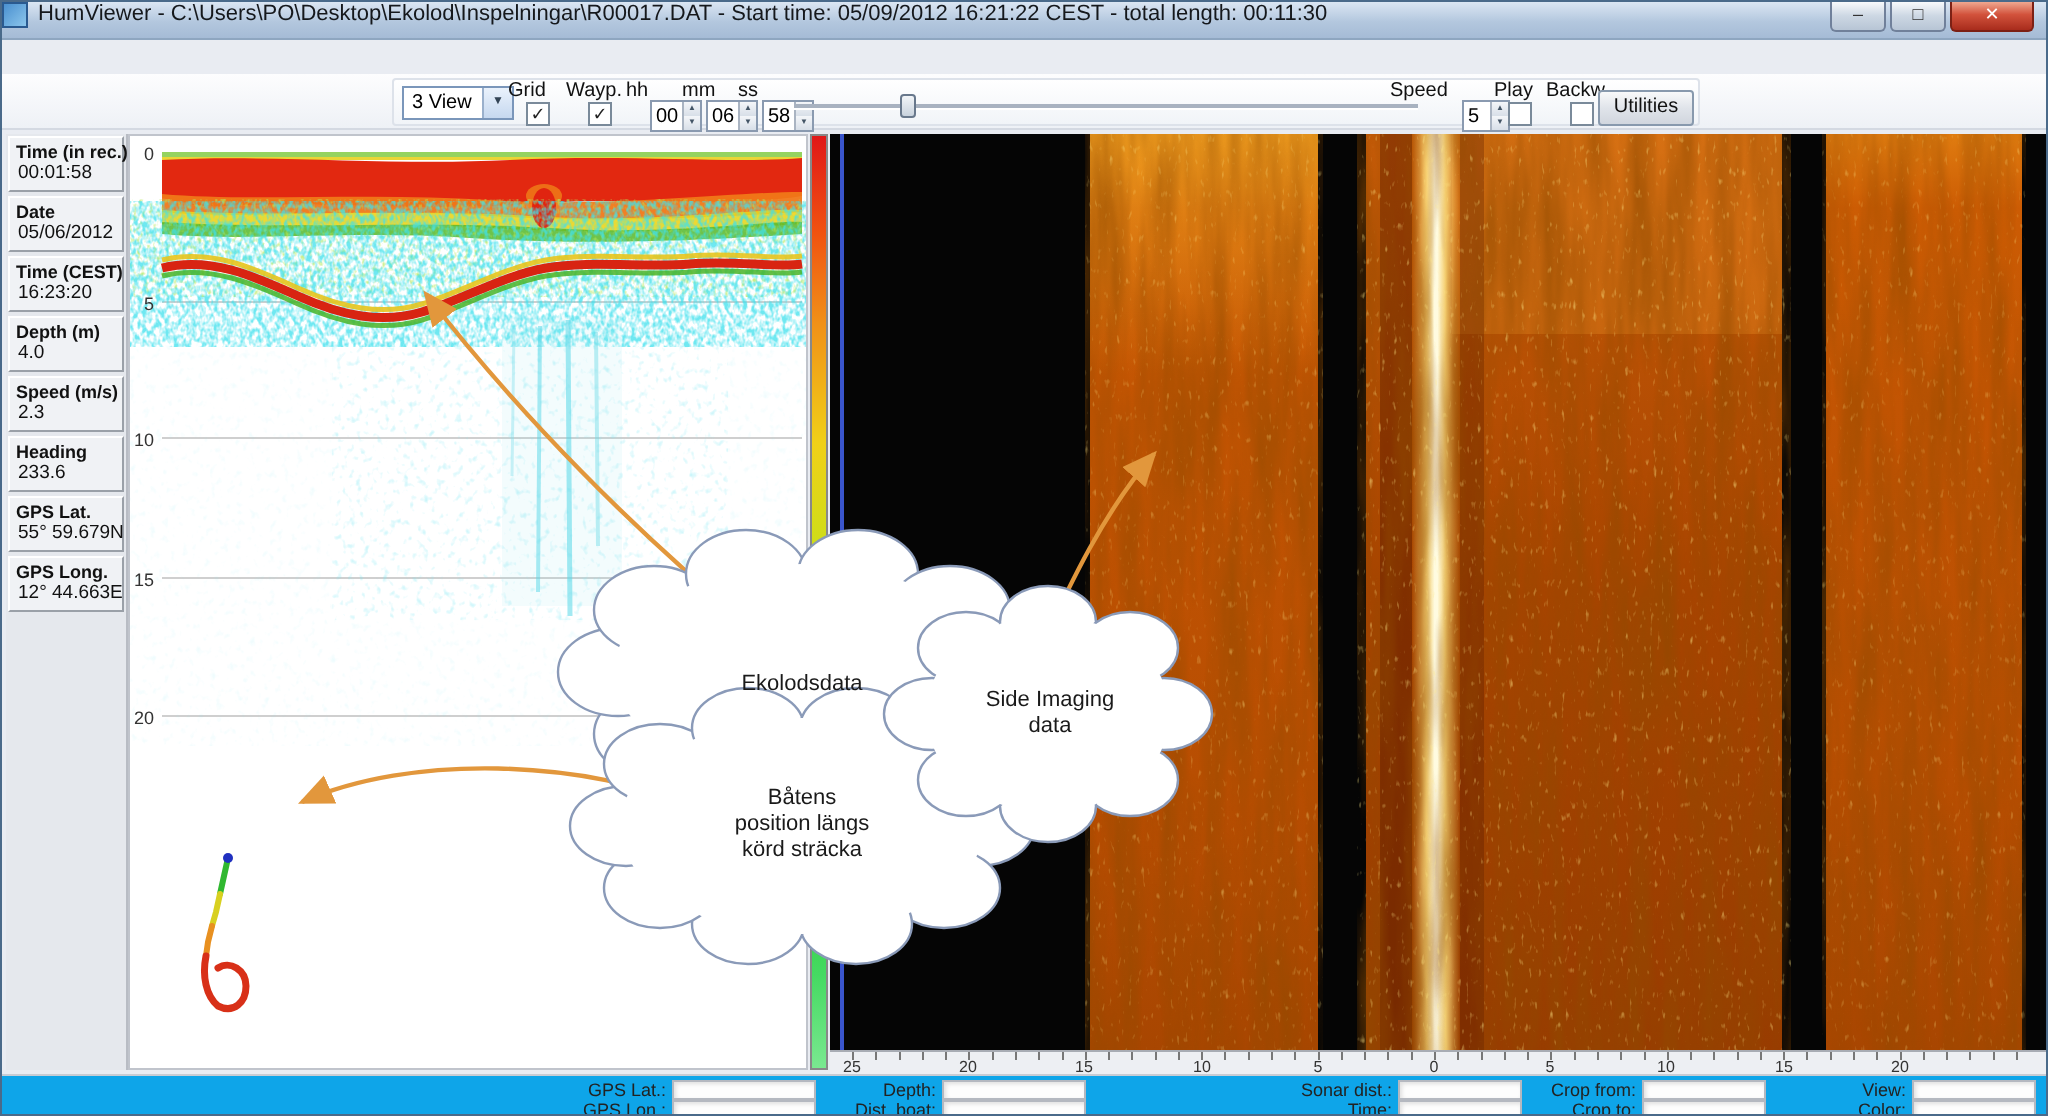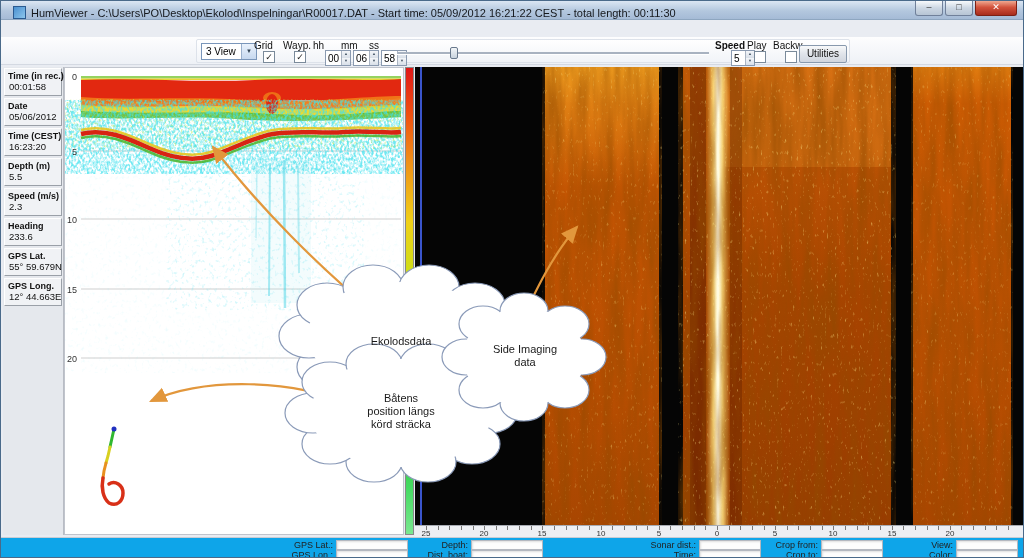--- a/index.html
+++ b/index.html
@@ -3,21 +3,21 @@
 <meta charset="utf-8">
 <style>
   * { margin:0; padding:0; box-sizing:border-box; }
   body { font-family:"Liberation Sans", sans-serif; background:#3a3a3a; }
   .window { position:relative; width:1024px; height:558px; background:#e9ecf2;
             border:1px solid #4a6a8a; overflow:hidden; font-family:"Liberation Sans", sans-serif; }
 
   
   .titlebar { position:absolute; top:0; left:0; right:0; height:19px;
               background:linear-gradient(#dbe6f3,#b3c7de 55%,#a5bbd6);
-              display:flex; align-items:flex-end; padding-left:12px; border-bottom:1px solid #8ea6c0; }
+              display:flex; align-items:flex-start; padding-left:0; border-bottom:1px solid #8ea6c0; }
   .app-icon { width:13px; height:13px; margin-right:5px;
               background:linear-gradient(135deg,#4a90d0,#8cc6ec); border:1px solid #2a5a90; }
   .title-text { font-size:11px; color:#15181c; white-space:nowrap; }
   .win-buttons { position:absolute; top:0; right:6px; display:flex; }
   .win-btn { width:28px; height:15px; font-size:9px; line-height:13px; text-align:center;
              border:1px solid #70809a; border-top:none; border-radius:0 0 3px 3px;
              background:linear-gradient(#f8fafc,#ccd7e3 50%,#b7c5d5); color:#333; margin-left:2px; cursor:default; }
   .win-btn.close { width:42px; background:linear-gradient(#f0a890,#d2523c 45%,#a82c1c); color:#fff; border-color:#7c2014; }
 
   
@@ -137,21 +137,21 @@
           <div>▲</div>
           <div>▼</div>
         </span>
     </div>
 
     <div class="slider">
       <div class="track"></div>
       <div class="thumb"></div>
     </div>
 
-    <div class="tb-label" style="left:714px;width:32px;font-weight:bold;">Speed</div>
+    <div class="tb-label" style="left:694px;width:32px;">Speed</div>
     <div class="spin" style="left:718px;width:24px;">
       <span class="val">5</span>
       <span class="btns">
           <div>▲</div>
           <div>▼</div>
         </span>
     </div>
 
     <div class="tb-label" style="left:746px;width:26px;">Play</div>
     <div class="cb" style="left:753px;"></div>
@@ -170,21 +170,21 @@
     <div class="sb-panel">
       <div class="sb-label">Date</div>
       <div class="sb-value">05/06/2012</div>
     </div>
     <div class="sb-panel">
       <div class="sb-label">Time (CEST)</div>
       <div class="sb-value">16:23:20</div>
     </div>
     <div class="sb-panel">
       <div class="sb-label">Depth (m)</div>
-      <div class="sb-value">5.5</div>
+      <div class="sb-value">4.0</div>
     </div>
     <div class="sb-panel">
       <div class="sb-label">Speed (m/s)</div>
       <div class="sb-value">2.3</div>
     </div>
     <div class="sb-panel">
       <div class="sb-label">Heading</div>
       <div class="sb-value">233.6</div>
     </div>
     <div class="sb-panel">

